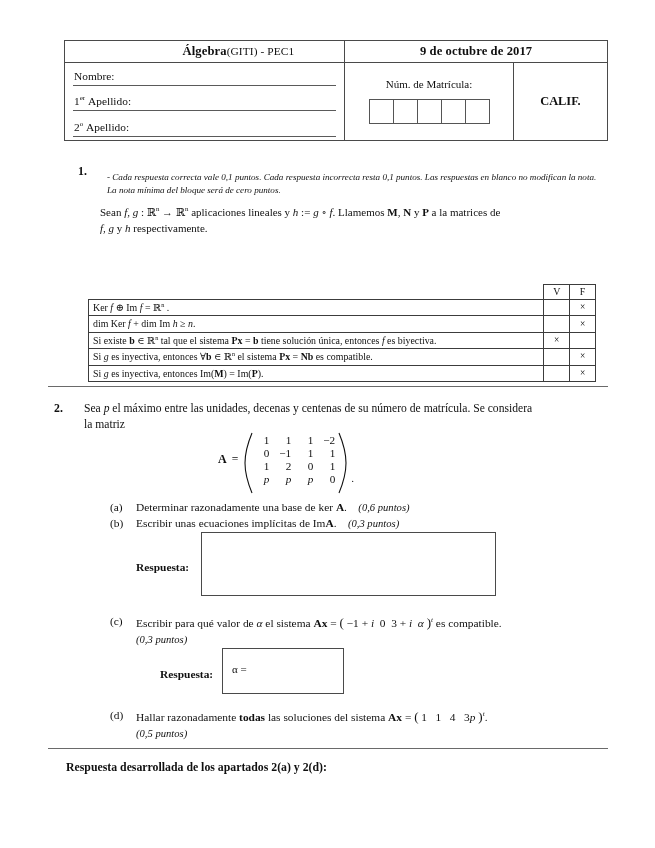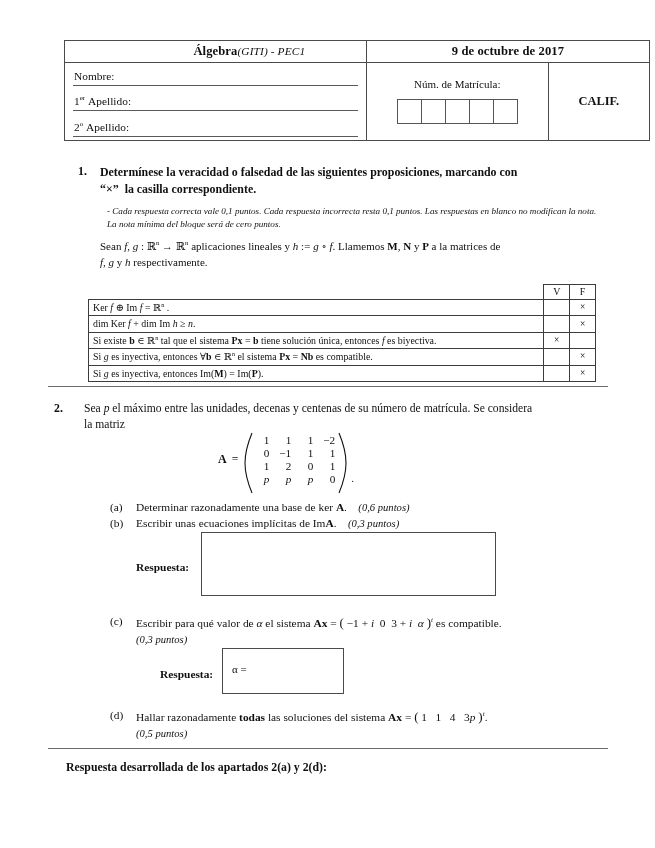--- a/index.html
+++ b/index.html
@@ -25,41 +25,40 @@
   .mi { font-style: italic; }
   .mb { font-weight: bold; }
   .up { font-style: normal; }
   sup.sm { font-size: 0.62em; vertical-align: super; line-height: 0; }
   .bb { font-family: "DejaVu Serif", serif; font-style: normal; }
 
   
   .hdr {
     position: absolute;
     left: 64px; top: 40px;
-    width: 586px;
+    width: 544px;
     border: 1px solid #4a4a4a;
     border-collapse: collapse;
     font-size: 11.2px;
   }
   .hdr td {
     border: 1px solid #4a4a4a;
     padding: 0;
     vertical-align: middle;
   }
   .hdr-title {
     text-align: center;
     font-weight: bold;
     font-size: 12.6px;
     height: 21px;
     letter-spacing: 0.1px;
   }
   .hdr-title .sub {
     font-weight: normal;
     font-size: 11.4px;
-    font-style: italic;
   }
   .cell-left { width: 273px; }
   .cell-mid  { width: 164px; margin-left: 12px; }
   .cell-right{ width: 91px; }
 
   .namefields { padding: 0; }
   .nf-row {
     height: 25.5px;
     position: relative;
     padding-left: 9px;
@@ -265,21 +264,20 @@
       </td>
       <td class="cell-right calif-cell">
         <span>CALIF.</span>
       </td>
     </tr>
   </tbody>
     </table>
 
   <div class="q q1">
     <span class="q-num">1.</span>
-    <div class="qtext">Determínese la veracidad o falsedad de las siguientes proposiciones, marcando con<br>“<span class="up">×</span>”&nbsp; la casilla correspondiente.</div>
     <div class="note">- Cada respuesta correcta vale 0,1 puntos. Cada respuesta incorrecta resta 0,1 puntos. Las respuestas en blanco no modifican la nota. La nota mínima del bloque será de cero puntos.</div>
     <div class="sean">
       Sean <span class="mi">f</span>, <span class="mi">g</span> : <span class="bb">ℝ</span><sup class="sm">n</sup> → <span class="bb">ℝ</span><sup class="sm">n</sup> aplicaciones lineales y <span class="mi">h</span> := <span class="mi">g</span> ∘ <span class="mi">f</span>. Llamemos <span class="mb">M</span>, <span class="mb">N</span> y <span class="mb">P</span> a la matrices de<br>
       <span class="mi">f</span>, <span class="mi">g</span> y <span class="mi">h</span> respectivamente.
     </div>
   </div>
 
   <table class="vf">
     <thead>
       <tr>

